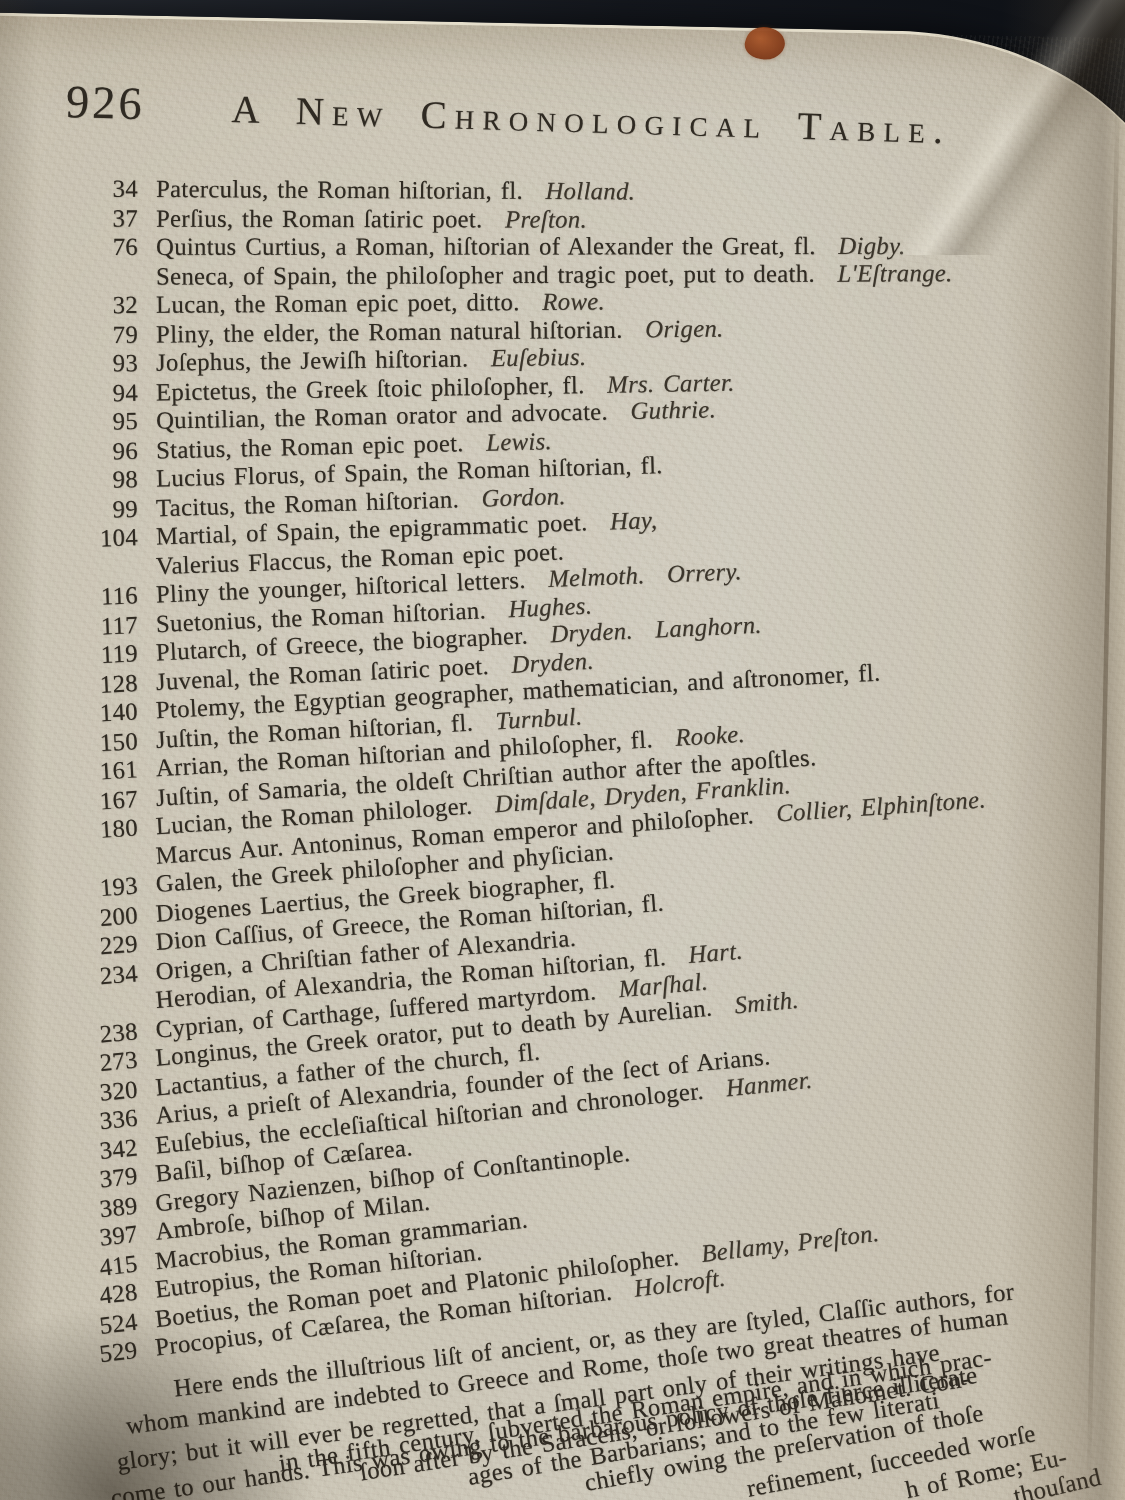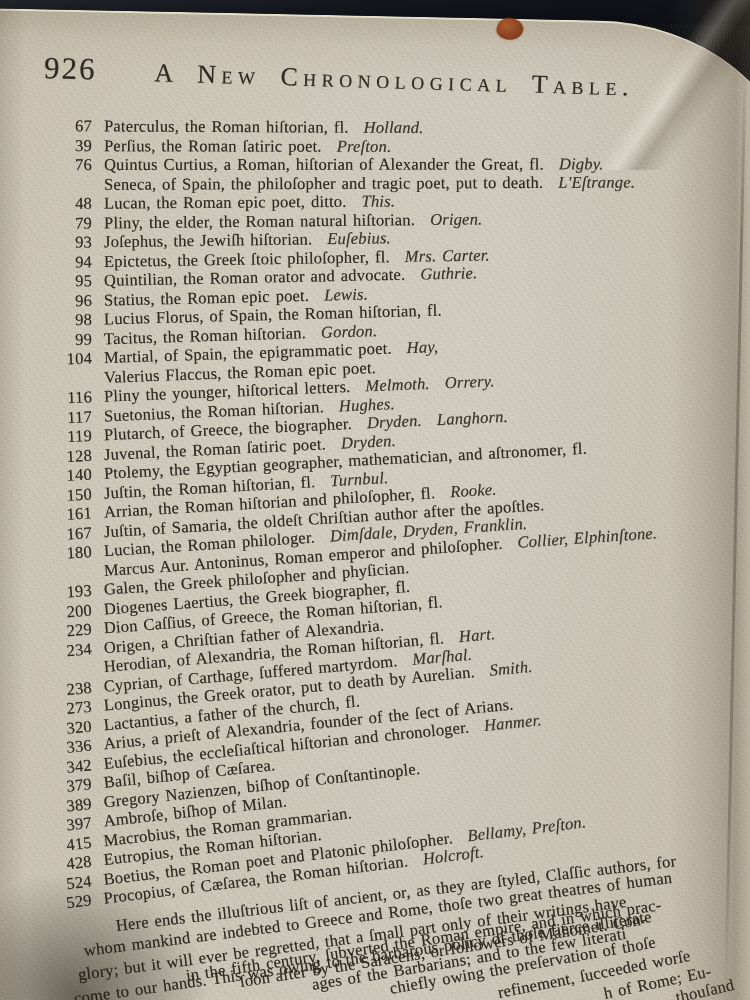--- a/index.html
+++ b/index.html
@@ -65,25 +65,25 @@
   <div class="bg"></div>
   <div class="page">
     <div class="grain"></div>
   </div>
   <div class="red-mark"></div>
   <div class="header">
     <span class="pageno">926</span>
     <span class="title">A New Chronological Table.</span>
   </div>
   <div id="entries">
-      <div class="row" style="top: 116px; transform: rotate(0.3deg);"><span class="num">67</span><span class="txt">Paterculus, the Roman hiſtorian, fl.</span><span class="ref">Holland.</span></div>
-      <div class="row" style="top: 135.5px; transform: rotate(0.12deg);"><span class="num">39</span><span class="txt">Perſius, the Roman ſatiric poet.</span><span class="ref">Preſton.</span></div>
+      <div class="row" style="top: 116px; transform: rotate(0.3deg);"><span class="num">34</span><span class="txt">Paterculus, the Roman hiſtorian, fl.</span><span class="ref">Holland.</span></div>
+      <div class="row" style="top: 135.5px; transform: rotate(0.12deg);"><span class="num">37</span><span class="txt">Perſius, the Roman ſatiric poet.</span><span class="ref">Preſton.</span></div>
       <div class="row" style="top: 155px; transform: rotate(-0.07deg);"><span class="num">76</span><span class="txt">Quintus Curtius, a Roman, hiſtorian of Alexander the Great, fl.</span><span class="ref">Digby.</span></div>
       <div class="row" style="top: 174.5px; transform: rotate(-0.25deg);"><span class="num"></span><span class="txt">Seneca, of Spain, the philoſopher and tragic poet, put to death.</span><span class="ref">L'Eſtrange.</span></div>
-      <div class="row" style="top: 194px; transform: rotate(-0.43deg);"><span class="num">48</span><span class="txt">Lucan, the Roman epic poet, ditto.</span><span class="ref">This.</span></div>
+      <div class="row" style="top: 194px; transform: rotate(-0.43deg);"><span class="num">32</span><span class="txt">Lucan, the Roman epic poet, ditto.</span><span class="ref">Rowe.</span></div>
       <div class="row" style="top: 213.5px; transform: rotate(-0.61deg);"><span class="num">79</span><span class="txt">Pliny, the elder, the Roman natural hiſtorian.</span><span class="ref">Origen.</span></div>
       <div class="row" style="top: 233px; transform: rotate(-0.79deg);"><span class="num">93</span><span class="txt">Joſephus, the Jewiſh hiſtorian.</span><span class="ref">Euſebius.</span></div>
       <div class="row" style="top: 252.5px; transform: rotate(-0.98deg);"><span class="num">94</span><span class="txt">Epictetus, the Greek ſtoic philoſopher, fl.</span><span class="ref">Mrs. Carter.</span></div>
       <div class="row" style="top: 272px; transform: rotate(-1.16deg);"><span class="num">95</span><span class="txt">Quintilian, the Roman orator and advocate.</span><span class="ref">Guthrie.</span></div>
       <div class="row" style="top: 291.5px; transform: rotate(-1.34deg);"><span class="num">96</span><span class="txt">Statius, the Roman epic poet.</span><span class="ref">Lewis.</span></div>
       <div class="row" style="top: 311px; transform: rotate(-1.52deg);"><span class="num">98</span><span class="txt">Lucius Florus, of Spain, the Roman hiſtorian, fl.</span></div>
       <div class="row" style="top: 330.5px; transform: rotate(-1.71deg);"><span class="num">99</span><span class="txt">Tacitus, the Roman hiſtorian.</span><span class="ref">Gordon.</span></div>
       <div class="row" style="top: 350px; transform: rotate(-1.89deg);"><span class="num">104</span><span class="txt">Martial, of Spain, the epigrammatic poet.</span><span class="ref">Hay,</span></div>
       <div class="row" style="top: 369.5px; transform: rotate(-2.07deg);"><span class="num"></span><span class="txt">Valerius Flaccus, the Roman epic poet.</span></div>
       <div class="row" style="top: 389px; transform: rotate(-2.26deg);"><span class="num">116</span><span class="txt">Pliny the younger, hiſtorical letters.</span><span class="ref">Melmoth.</span><span class="ref">Orrery.</span></div>

